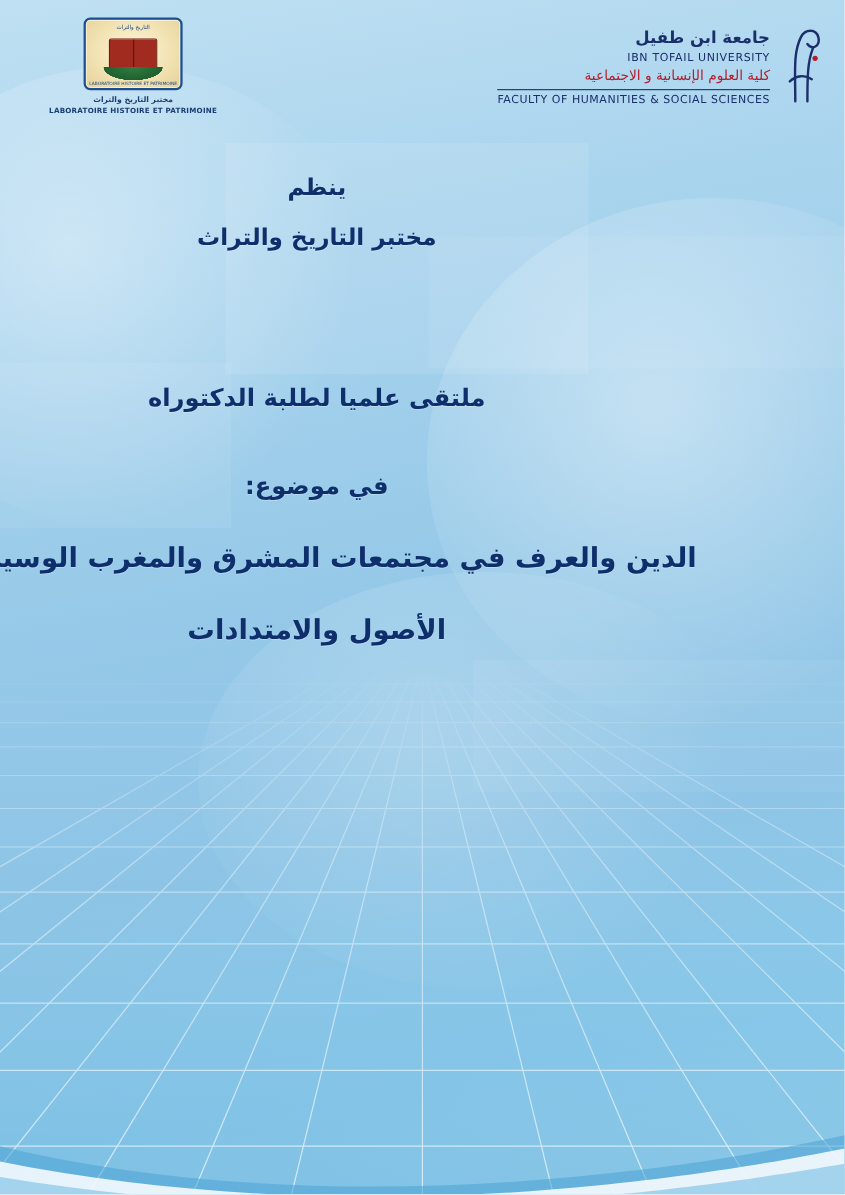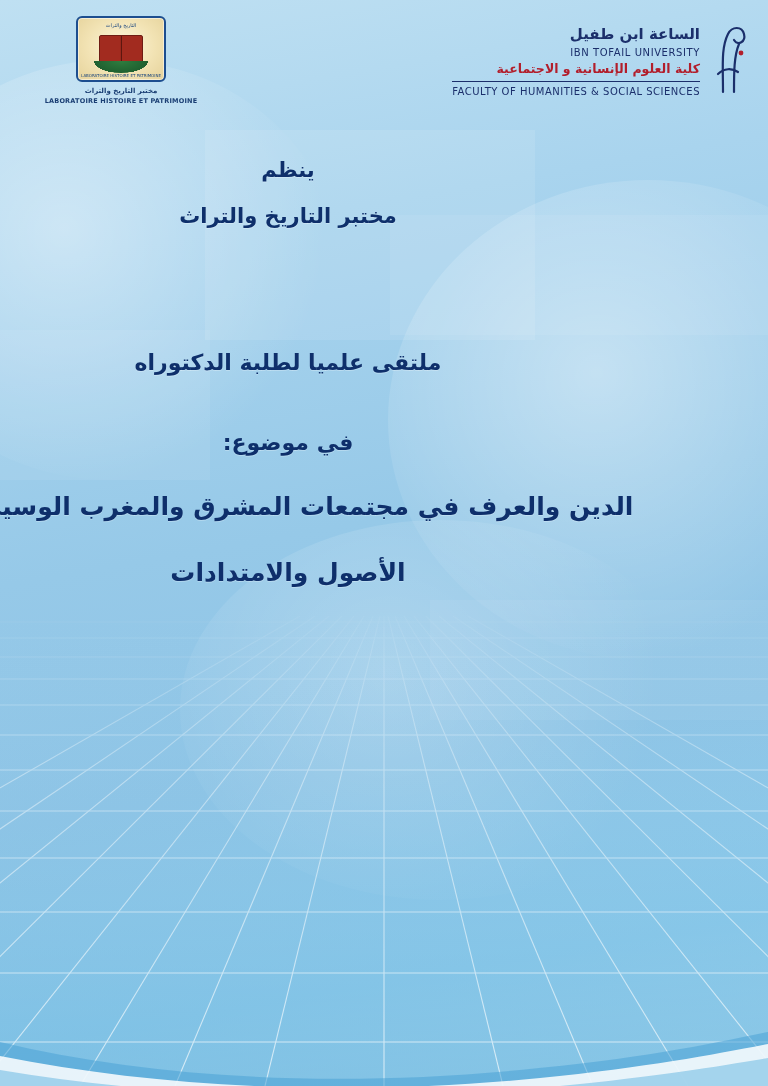--- a/index.html
+++ b/index.html
@@ -183,21 +183,21 @@
   .univ-en-1 {
     font-size: 10px;
     font-weight: normal;
     color: #1b2f6b;
     direction: ltr;
     text-align: right;
     letter-spacing: .6px;
   }
   .univ-ar-2 {
     font-size: 12.5px;
-    font-weight: bold;
+    font-weight: normal;
     color: #b21e2b;
     letter-spacing: .5px;
   }
   .univ-en-2 {
     font-size: 10px;
     font-weight: normal;
     color: #1b2f6b;
     direction: ltr;
     text-align: right;
     letter-spacing: .5px;
@@ -328,21 +328,21 @@
         <div class="seal-book"></div>
         <div class="seal-hands"></div>
         <div class="seal-base">LABORATOIRE HISTOIRE ET PATRIMOINE</div>
       </div>
       <div class="lab-caption-ar">مختبر التاريخ والتراث</div>
       <div class="lab-caption-fr">LABORATOIRE HISTOIRE ET PATRIMOINE</div>
     </div>
 
     <div class="univ-logo">
       <div class="univ-text">
-        <div class="univ-ar-1">الساعة ابن طفيل</div>
+        <div class="univ-ar-1">جامعة ابن طفيل</div>
         <div class="univ-en-1">IBN TOFAIL UNIVERSITY</div>
         <div class="univ-ar-2">كلية العلوم الإنسانية و الاجتماعية</div>
         <div class="univ-rule"></div>
         <div class="univ-en-2">FACULTY OF HUMANITIES &amp;  SOCIAL SCIENCES</div>
       </div>
       <div class="univ-mark">
         <svg width="44" height="76" viewBox="0 0 44 76" xmlns="http://www.w3.org/2000/svg">
           <g fill="none" stroke="#1b2f6b" stroke-width="2.2" stroke-linecap="round">
             <path d="M13,70 C13,44 11,26 18,12 C22,4 32,4 34,12 C36,20 28,24 24,18"></path>
             <path d="M24,70 C24,50 24,34 29,22"></path>

